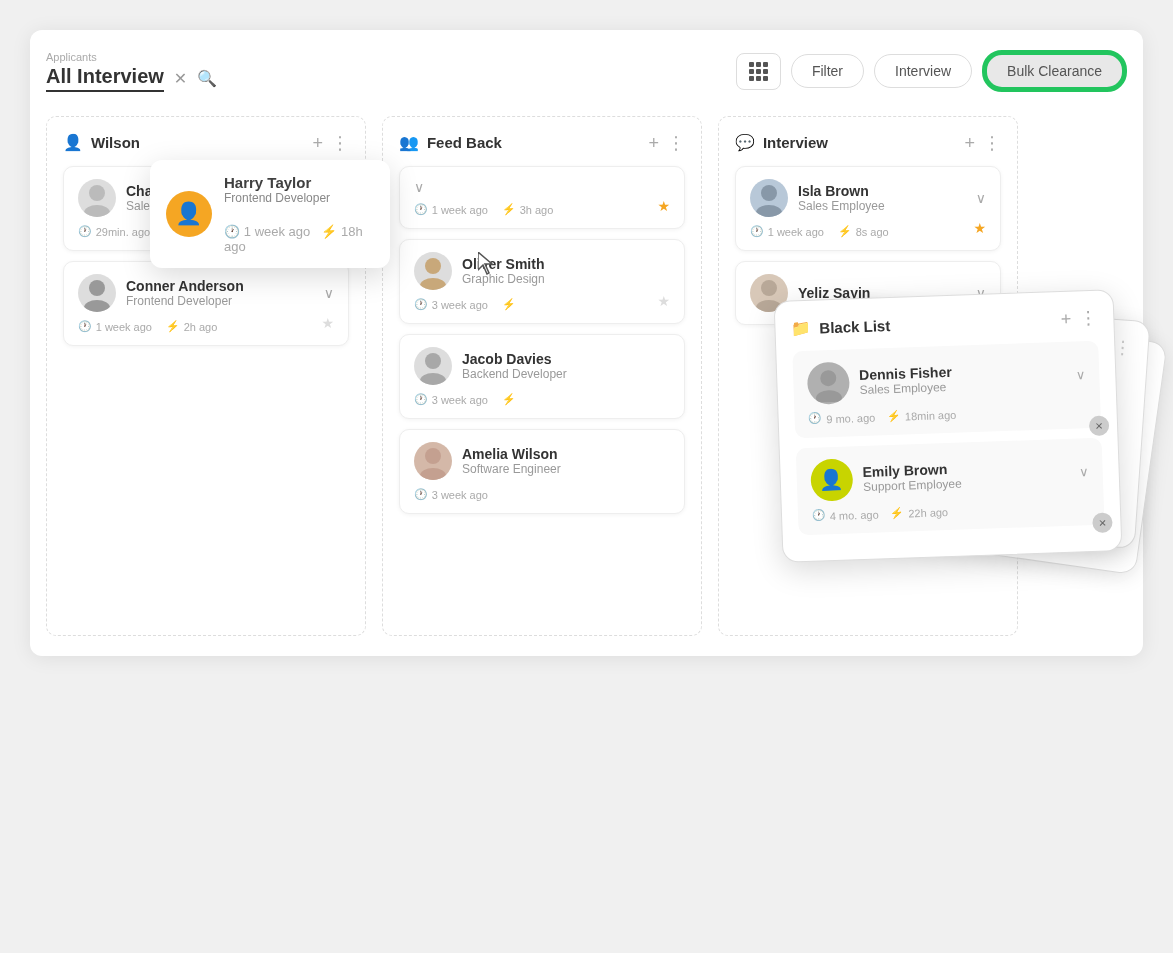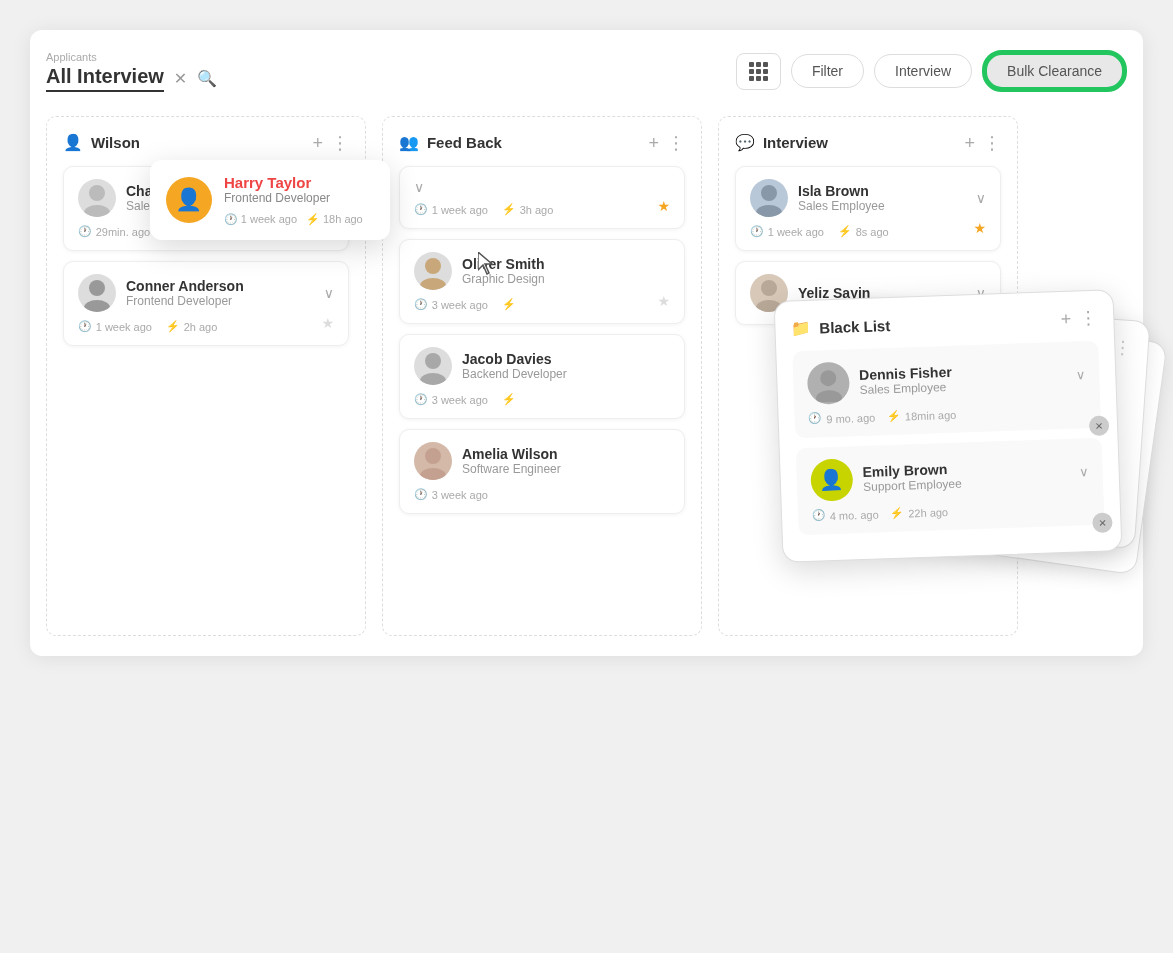--- a/index.html
+++ b/index.html
@@ -246,30 +246,30 @@
       align-items: center;
       justify-content: center;
       font-size: 22px;
       color: white;
       flex-shrink: 0;
     }
     .hover-info {}
     .hover-name {
       font-size: 15px;
       font-weight: 700;
-      color: #ef4444;
+      color: #404040;
     }
     .hover-role {
       font-size: 12px;
       color: #888;
     }
     .hover-time {
-      font-size: 11px;
+      font-size: 13px;
       color: #aaa;
-      margin-top: 8px;
+      margin-top: 19px;
     }
 
     
     .blacklist-card-outer3 {
       position: absolute;
       top: 320px;
       right: 20px;
       width: 320px;
       background: white;
       border-radius: 16px;

